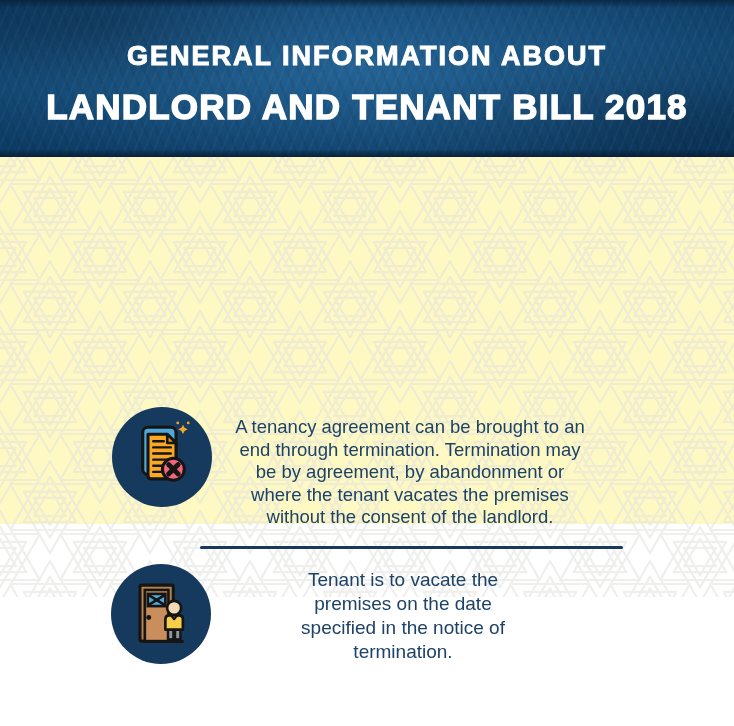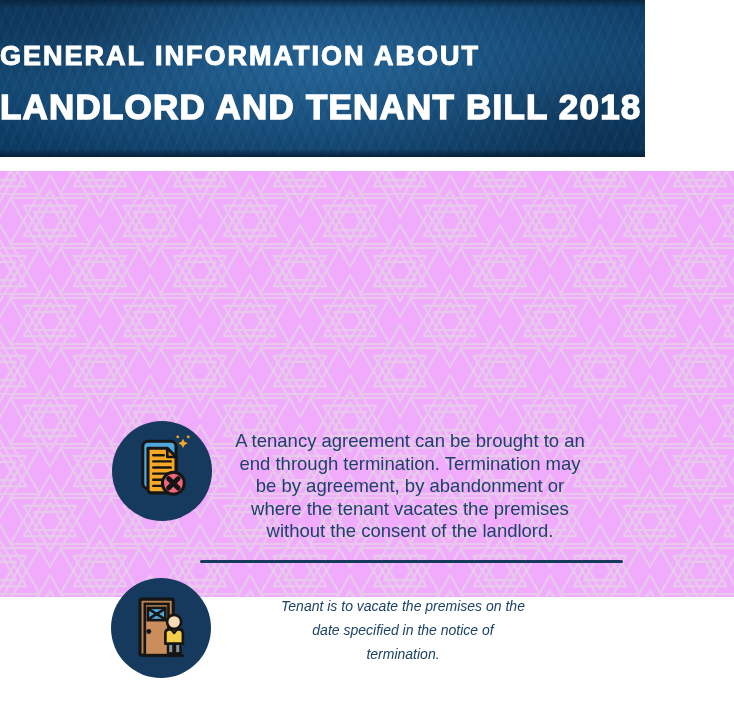--- a/index.html
+++ b/index.html
@@ -1,48 +1,48 @@
 <!DOCTYPE html>
 <html><head>
 <meta charset="utf-8">
 <style>
   html,body{margin:0;padding:0;background:#fff;}
   .page{position:relative;width:734px;height:726px;overflow:hidden;
         font-family:"Liberation Sans",sans-serif;background:#fff;}
 
   
-  .hero{position:absolute;left:0;top:0;width:645px;height:157px;color:#fff;
-    box-sizing:border-box;padding-top:43px;
+  .hero{position:absolute;left:0;top:0;width:734px;height:157px;color:#fff;
+    text-align:center;box-sizing:border-box;padding-top:43px;
     background:
       repeating-linear-gradient(112deg, rgba(255,255,255,.028) 0 2px, rgba(0,0,0,0) 2px 9px),
       repeating-linear-gradient(68deg, rgba(0,0,0,.055) 0 3px, rgba(0,0,0,0) 3px 11px),
       radial-gradient(95% 130% at 50% 42%, rgba(52,124,180,.55), rgba(52,124,180,0) 62%),
       radial-gradient(42% 62% at 14% 16%, rgba(8,36,64,.65), rgba(8,36,64,0) 70%),
       radial-gradient(50% 72% at 88% 78%, rgba(8,36,64,.55), rgba(8,36,64,0) 70%),
       linear-gradient(180deg,#0E3D66,#14497423 50%,#0C3A62),#114570;}
   .hero::before{content:"";position:absolute;left:0;top:0;width:100%;height:8px;
     background:linear-gradient(180deg,rgba(7,31,54,.75),rgba(7,31,54,0));}
   .hero::after{content:"";position:absolute;left:0;bottom:0;width:100%;height:7px;
     background:linear-gradient(0deg,rgba(6,30,53,.9),rgba(6,30,53,.15));}
   .hero-line1{font-size:27px;font-weight:700;letter-spacing:2px;line-height:1;
     -webkit-text-stroke:1px #fff;}
   .hero-line2{font-size:35px;font-weight:700;letter-spacing:1.2px;line-height:1;margin-top:19px;
     -webkit-text-stroke:1.4px #fff;}
 
   
-  .content{position:absolute;left:0;top:171px;width:734px;height:440px;background:#f0abfc;}
+  .content{position:absolute;left:0;top:157px;width:734px;height:367px;background:#fef9c3;}
   .pattern{position:absolute;left:0;top:0;width:734px;height:440px;display:block;}
   .row{position:absolute;display:flex;}
   .row-1{left:112px;top:250px;}
   .row-2{left:111px;top:407px;}
   .icon-circle{flex:none;width:100px;height:100px;border-radius:50%;background:#16395E;
     display:flex;align-items:center;justify-content:center;position:relative;z-index:2;}
   .para{color:#1D4266;text-align:center;position:relative;z-index:2;}
   .para-1{width:364px;margin-left:16px;margin-top:9px;font-size:18.5px;line-height:22.5px;}
-  .para-2{width:256px;margin-left:64px;margin-top:16px;font-size:14px;line-height:24px;font-style:italic;}
+  .para-2{width:256px;margin-left:64px;margin-top:4px;font-size:19px;line-height:24px;}
   .divider{position:absolute;left:200px;top:389px;width:423px;height:3px;background:#16395C;
     border-radius:2px;z-index:2;}
 
   
   .footer{position:absolute;left:0;top:597px;width:734px;height:129px;background:#fff;}
 </style>
 </head>
 <body>
 
 <div class="page">

